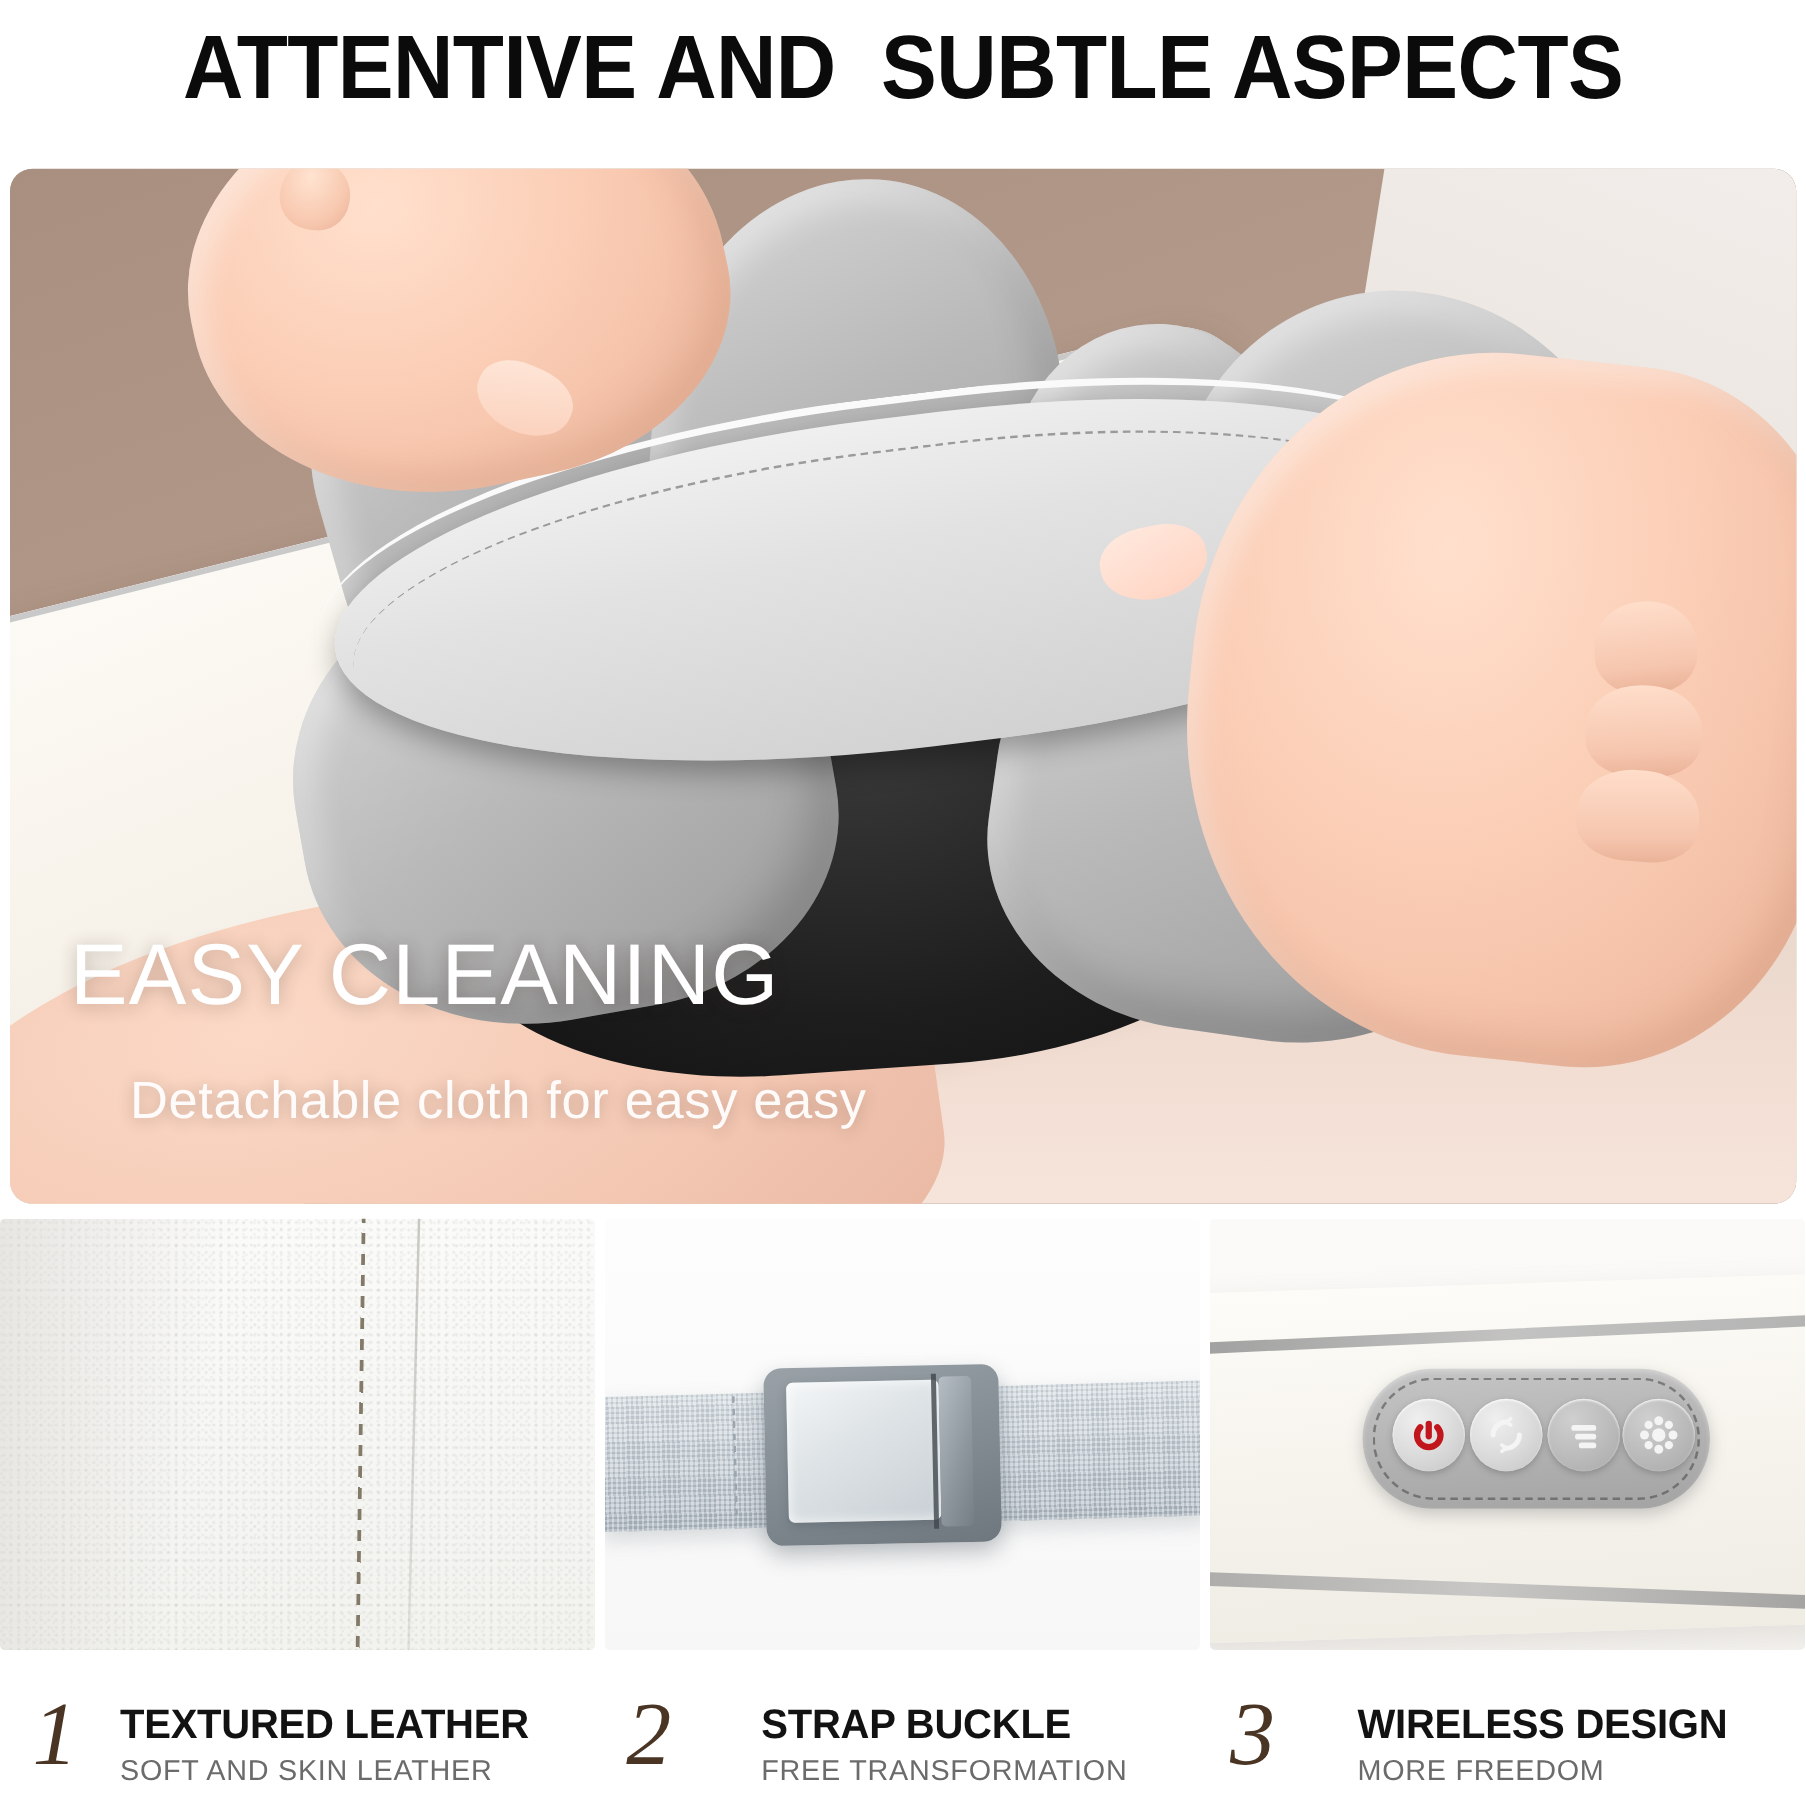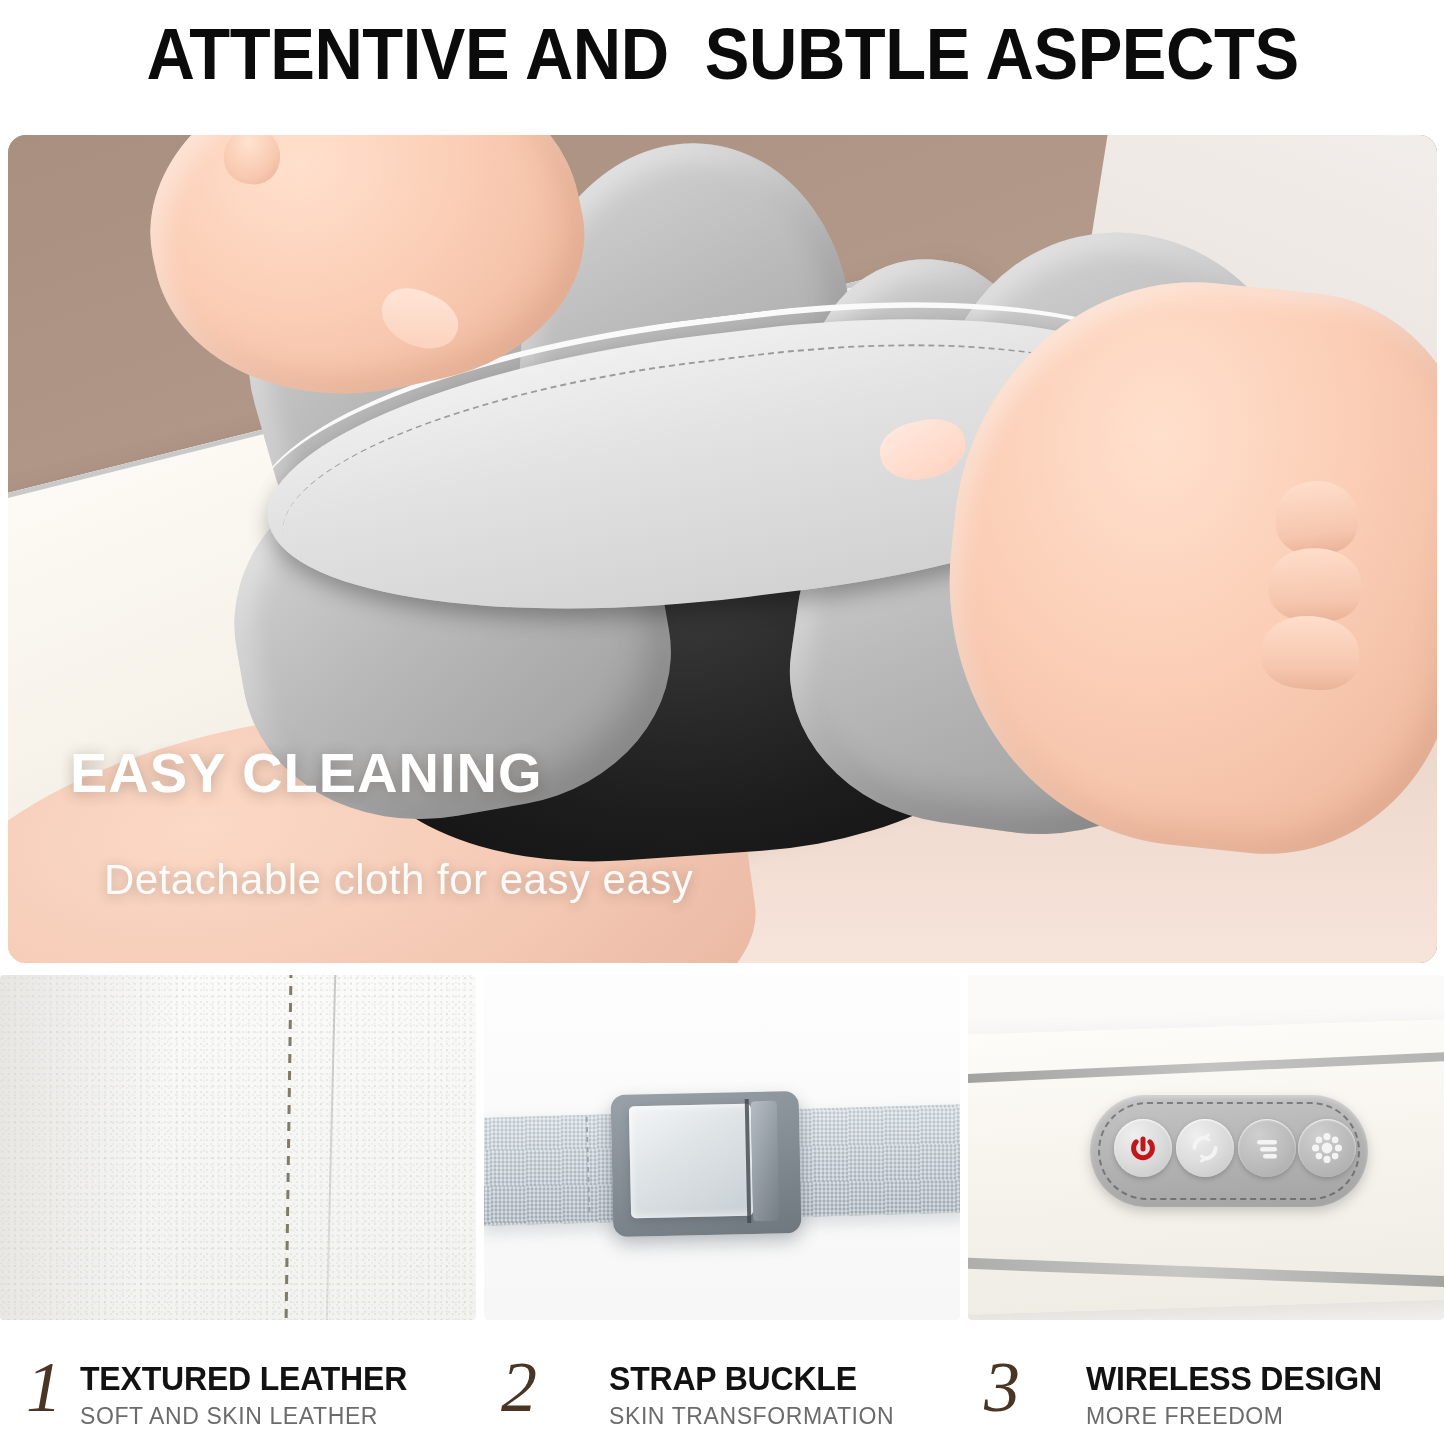--- a/index.html
+++ b/index.html
@@ -247,25 +247,25 @@
     right: 33%; top: 34.5%;
     width: 6%; height: 7%;
     border-radius: 50% 50% 58% 58%;
     background: linear-gradient(160deg, #ffeadf 0%, #ffd2c0 100%);
     transform: rotate(-12deg);
   }
 
   
   .hero-headline {
     position: absolute;
-    left: 62px;
+    left: 48px;
     top: 610px;
     font-family: "Liberation Sans", sans-serif;
-    font-weight: bold;
-    font-size: 56px;
+    font-weight: normal;
+    font-size: 69px;
     letter-spacing: 1px;
     color: #ffffff;
     text-shadow: 0 2px 14px rgba(60,40,30,0.30);
     line-height: 1;
     white-space: nowrap;
   }
   .hero-subline {
     position: absolute;
     left: 96px;
     top: 724px;
@@ -503,21 +503,21 @@
   .caption-sub {
     font-family: "Liberation Sans", sans-serif;
     font-weight: normal;
     font-size: 23px;
     letter-spacing: 0.6px;
     color: #6b6b6b;
     line-height: 1.25;
     margin-top: 5px;
     white-space: nowrap;
   }
-  .cap-c1 .caption-text { margin-left: 0; }
+  .cap-c1 .caption-text { margin-left: 16px; }
   .cap-c2 .caption-text { margin-left: 54px; }
   .cap-c3 .caption-text { margin-left: 48px; }
   .cap-c2 .caption-title, .cap-c3 .caption-title { text-align: left; }
   .cap-c2 .caption-sub, .cap-c3 .caption-sub { text-align: center; }
   .cap-c3 .caption-sub { text-align: left; }
 </style>
 </head>
 <body>
 
 <div class="page-title">ATTENTIVE AND  SUBTLE ASPECTS</div>
@@ -642,21 +642,21 @@
     <div class="caption-text">
       <div class="caption-title">TEXTURED LEATHER</div>
       <div class="caption-sub">SOFT AND SKIN LEATHER</div>
     </div>
   </div>
 
   <div class="caption caption-2 cap-c2">
     <div class="caption-num">2</div>
     <div class="caption-text">
       <div class="caption-title">STRAP BUCKLE</div>
-      <div class="caption-sub">SKIN TRANSFORMATION</div>
+      <div class="caption-sub">FREE TRANSFORMATION</div>
     </div>
   </div>
 
   <div class="caption caption-3 cap-c3">
     <div class="caption-num">3</div>
     <div class="caption-text">
       <div class="caption-title">WIRELESS DESIGN</div>
       <div class="caption-sub">MORE FREEDOM</div>
     </div>
   </div>

